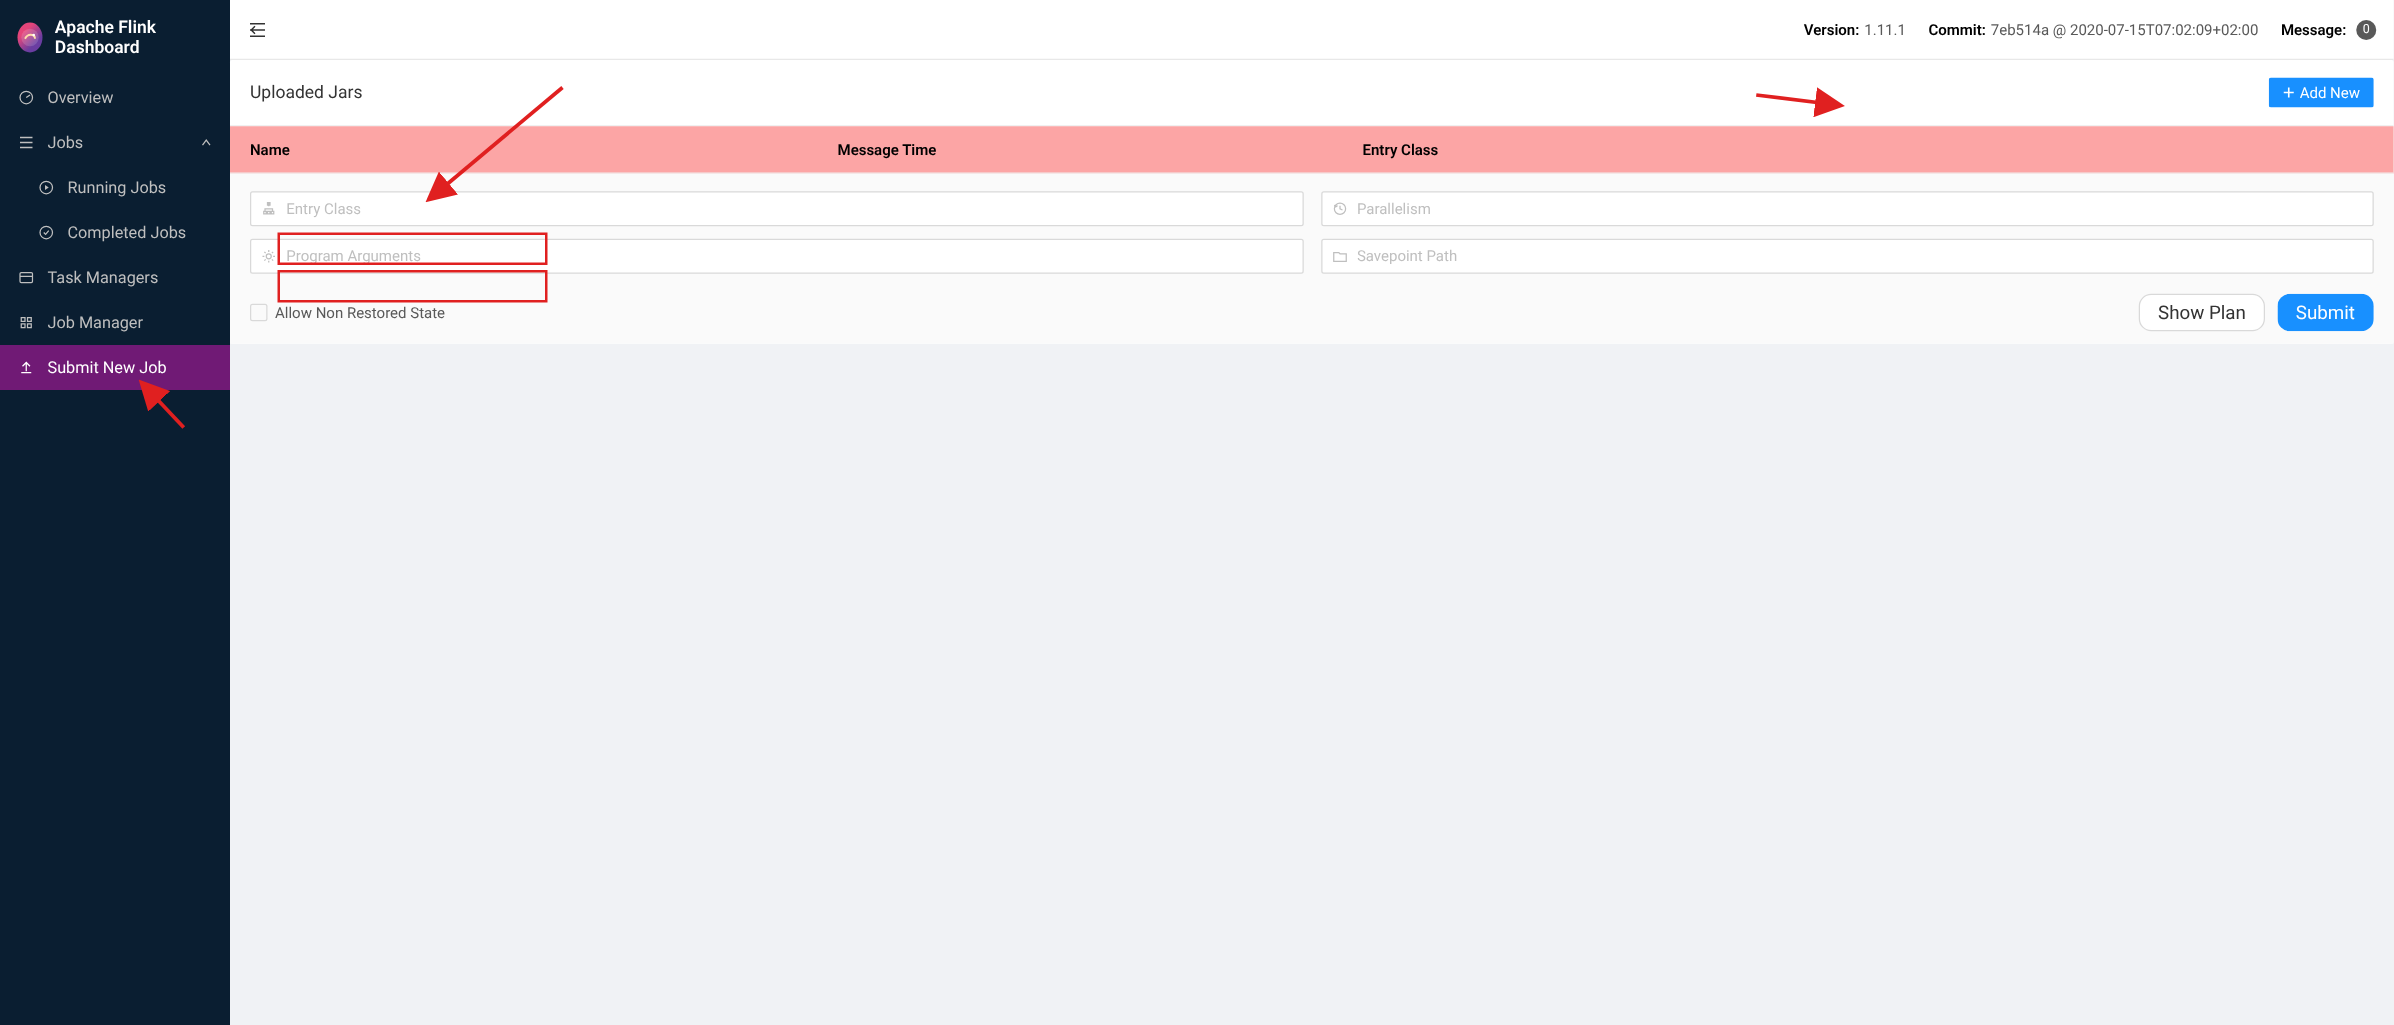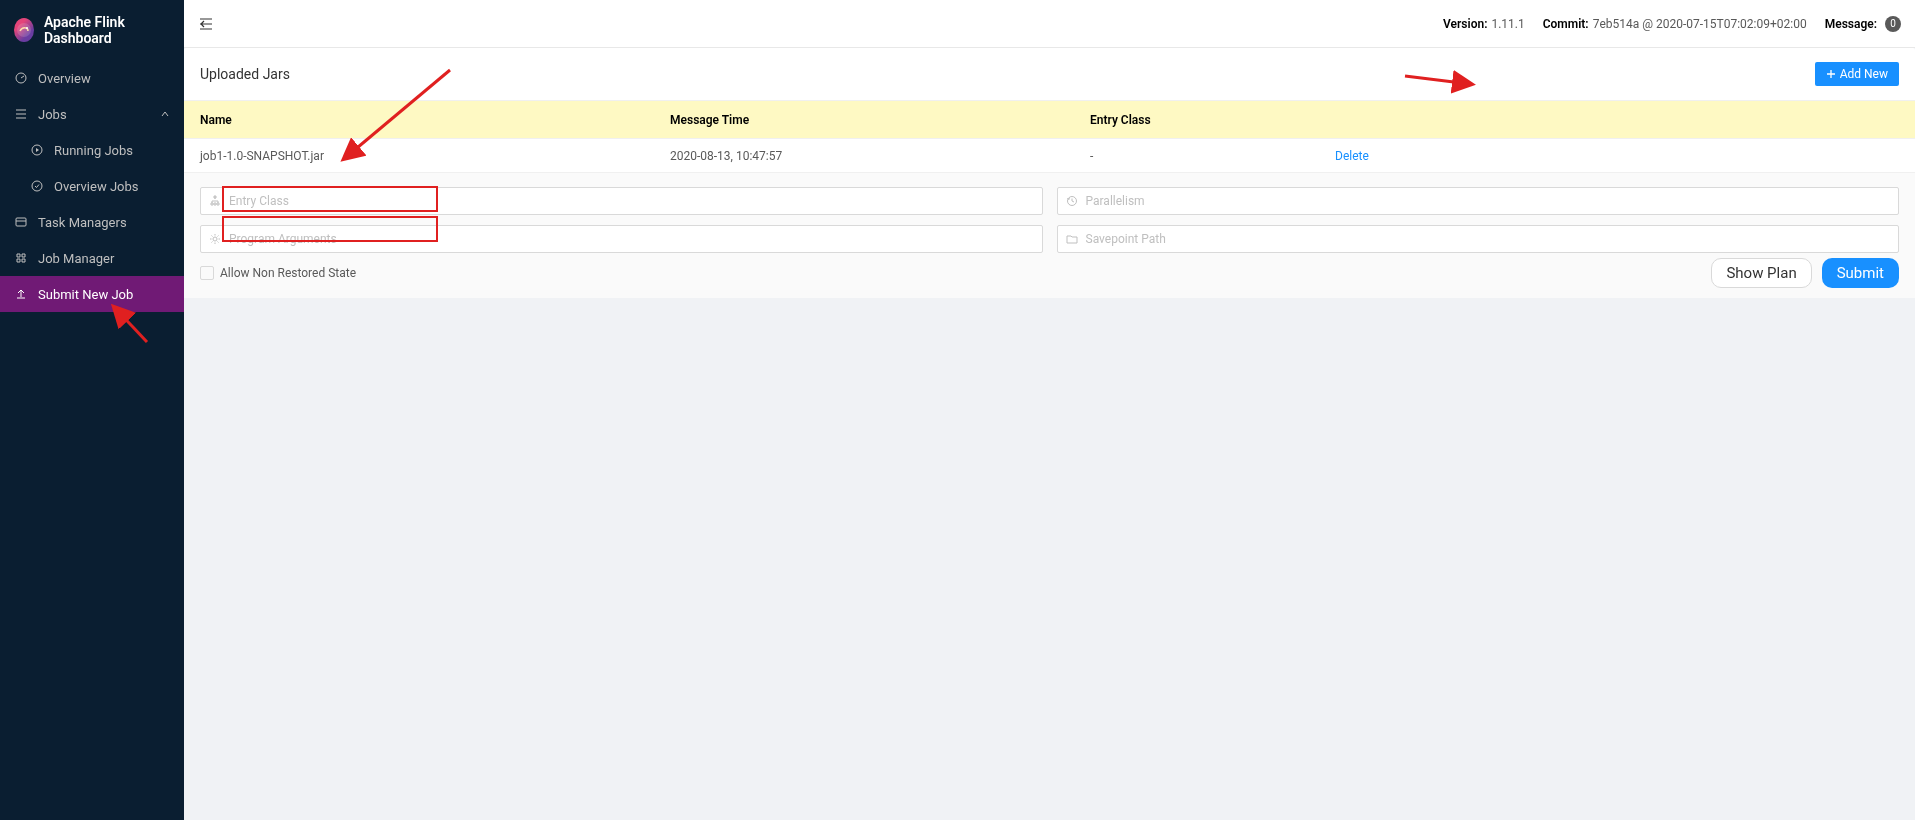--- a/index.html
+++ b/index.html
@@ -22,32 +22,32 @@
     .badge { display:inline-flex; align-items:center; justify-content:center; min-width:16px; height:16px; border-radius:8px; background:#595959; color:#fff; font-size:10px; padding:0 5px; margin-left:4px;}
     .content { }
     .card { background:#fff; border-radius:2px; }
     .card-head { display:flex; align-items:center; padding:14px 16px; border-bottom:1px solid #f0f0f0; }
     .card-title { font-size:14px; color:#333; }
     .card-head .spacer { flex:1; }
     .btn { display:inline-flex; align-items:center; gap:4px; padding:0 10px; height:24px; border-radius:2px; font-size:12px; cursor:pointer; border:1px solid transparent; }
     .btn-primary { background:#1890ff; color:#fff; }
     .btn-default { background:#fff; border-color:#d9d9d9; color:#333; }
     .table-head, .table-row { display:grid; grid-template-columns: 470px 420px 245px 1fr; align-items:center; padding:0 16px; }
-    .table-head { height:38px; font-size:12px; color:#000; font-weight:600; border-bottom:1px solid #f0f0f0; background:#fef9c3;}
+    .table-head { height:38px; font-size:12px; color:#000; font-weight:600; border-bottom:1px solid #f0f0f0; background:#fca5a5;}
     .table-row { height:34px; font-size:12px; color:#595959; border-bottom:1px solid #f0f0f0; }
     .table-row .del { color:#1890ff; cursor:pointer; }
     .form-area { padding:14px 16px 10px 16px; background:#fafafa; }
     .form-grid { display:grid; grid-template-columns: 1fr 1fr; column-gap:14px; row-gap:10px; }
     .input-wrap { position:relative; }
     .input-wrap .icon { position:absolute; left:8px; top:50%; transform:translateY(-50%); color:#bfbfbf; font-size:11px; width:14px; display:flex; justify-content:center;}
     .input { width:100%; height:28px; border:1px solid #d9d9d9; border-radius:2px; padding:0 8px 0 28px; font-size:12px; color:#333; }
     .input::placeholder { color:#bfbfbf; }
     .highlight { border:2px solid #e02020; padding:1px; position:absolute; pointer-events:none; }
     .check-row { display:flex; align-items:center; gap:6px; font-size:12px; color:#595959; }
-    .form-bottom { display:flex; align-items:center; margin-top:5px; }
+    .form-bottom { display:flex; align-items:center; margin-top:16px; }
     .form-bottom .spacer { flex:1; }
     .btn-group { display:flex; gap:10px; }
     .btn-md { padding:0 14px; height:30px; font-size:15px;border-radius:10px; }
     .arrow-anno { position:absolute; pointer-events:none; }
     svg { display:block; }
   </style>
 </head>
 <body>
 
 <div class="layout">
@@ -95,21 +95,21 @@
           </span>
         <span>Running Jobs</span>
       </li>
       <li class="menu-item sub">
         <span class="icon">
             <svg width="12" height="12" viewBox="0 0 12 12">
               <circle cx="6" cy="6" r="5" fill="none" stroke="currentColor"></circle>
               <path d="M4 6 L5.5 7.5 L8 4.5" stroke="currentColor" fill="none"></path>
             </svg>
           </span>
-        <span>Overview Jobs</span>
+        <span>Completed Jobs</span>
       </li>
       <li class="menu-item">
         <span class="icon">
             <svg width="12" height="12" viewBox="0 0 12 12">
               <rect x="1" y="2" width="10" height="8" rx="1" fill="none" stroke="currentColor"></rect>
               <path d="M1 5h10" stroke="currentColor"></path>
             </svg>
           </span>
         <span>Task Managers</span>
       </li>
@@ -168,26 +168,20 @@
           </button>
         </div>
 
         <div class="table-head">
           <div>Name</div>
           <div>Message Time</div>
           <div>Entry Class</div>
           <div></div>
         </div>
 
-        <div class="table-row">
-          <div>job1-1.0-SNAPSHOT.jar</div>
-          <div>2020-08-13, 10:47:57</div>
-          <div>-</div>
-          <div class="del">Delete</div>
-        </div>
 
         <div class="form-area">
           <div class="form-grid">
             <div class="input-wrap">
               <span class="icon">
                   <svg width="12" height="12" viewBox="0 0 12 12">
                     <path d="M6 1v3M3 8V6h6v2M2 8h2v2H2zM5 8h2v2H5zM8 8h2v2H8zM5 1h2v2H5z" stroke="currentColor" fill="none"></path>
                   </svg>
                 </span>
               <input class="input" placeholder="Entry Class" style="">

